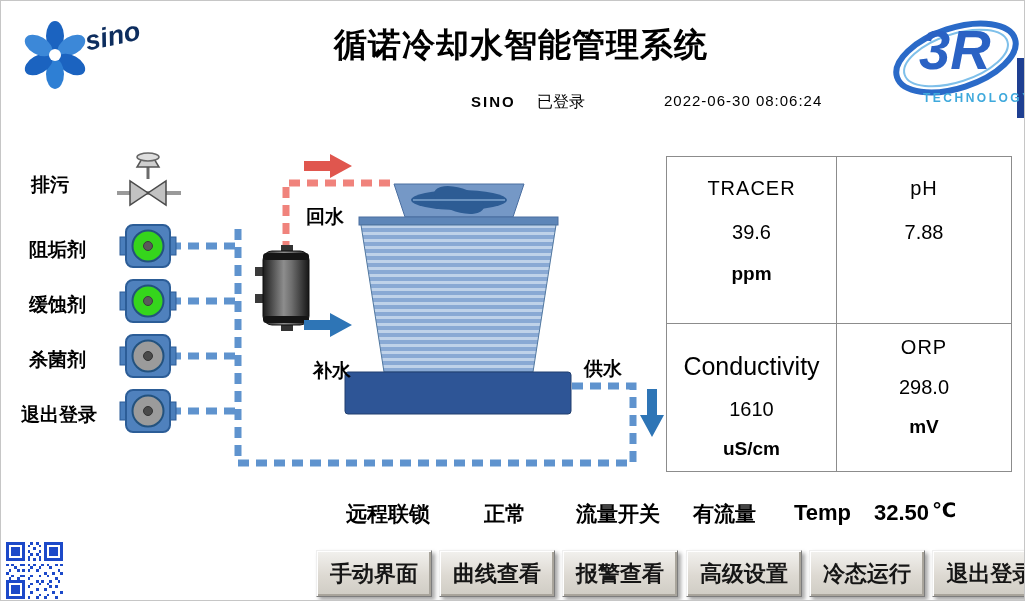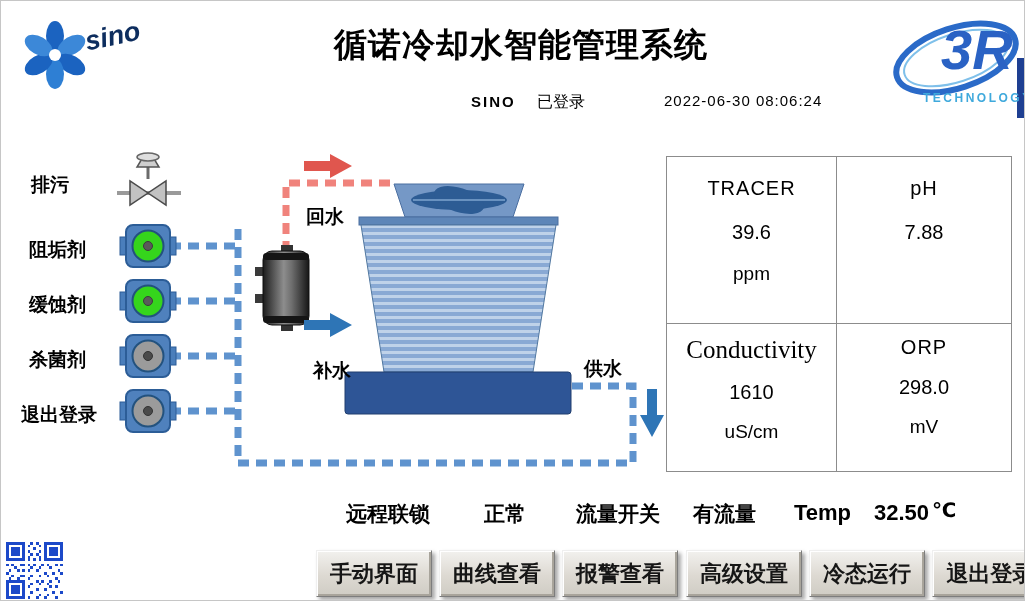--- a/index.html
+++ b/index.html
@@ -13,44 +13,44 @@
   .title { left:60px; top:22px; width:920px; text-align:center; font-size:33px;
            font-weight:700; color:#000; letter-spacing:1px; }
   .user-name { left:470px; top:92px; font-size:15px; font-weight:700; letter-spacing:2px; color:#000; }
   .login-status { left:536px; top:91px; font-size:16px; color:#000; }
   .datetime { left:663px; top:91px; font-size:15px; letter-spacing:1px; color:#000; }
 
   
   .sino-text { left:84px; top:20px; font-size:27px; font-weight:700; font-style:italic;
                color:#0d2d5e; transform:rotate(-12deg); }
   
-  .logo3r-text { left:940px; top:16px; font-size:56px; font-weight:700; font-style:italic;
+  .logo3r-text { left:918px; top:16px; font-size:56px; font-weight:700; font-style:italic;
                  color:#2a62c4; }
   .logo3r-sub { left:922px; top:90px; font-size:12px; font-weight:700; letter-spacing:2.5px;
                 color:#3fa9dc; }
 
   
   .chem { font-size:19px; font-weight:700; color:#000; }
   .flow-label { font-size:19px; font-weight:700; color:#000; }
 
   
   .panel { left:665px; top:155px; width:346px; height:316px; border:1px solid #8c8c8c; background:#fff; }
   .vdiv { left:835px; top:155px; width:1px; height:316px; background:#8c8c8c; }
   .hdiv { left:665px; top:322px; width:346px; height:1px; background:#8c8c8c; }
   .cell { display:flex; flex-direction:column; align-items:center; }
   .cell-tl { left:666px; top:156px; width:169px; height:165px; }
   .cell-tr { left:836px; top:156px; width:174px; height:165px; }
   .cell-bl { left:666px; top:323px; width:169px; height:147px; }
   .cell-br { left:836px; top:323px; width:174px; height:147px; }
   .m-label { font-size:20px; color:#000; margin-top:20px; letter-spacing:1px; }
-  .m-label-cond { font-size:25px; margin-top:12px; letter-spacing:0;font-family:Liberation Serif, serif; }
+  .m-label-cond { font-size:25px; margin-top:28px; letter-spacing:0; }
   .m-label-b { margin-top:12px; }
   .m-value { font-size:20px; color:#000; margin-top:21px; }
   .m-value-b { margin-top:17px;text-align:center; }
-  .m-unit { font-size:19px; color:#000; margin-top:19px; }
+  .m-unit { font-size:19px; color:#000; margin-top:19px;font-weight:bold; }
   .m-unit-b { margin-top:17px; }
 
   
   .status-item { top:499px; font-size:21px; font-weight:700; color:#000; }
   .st-temp { font-size:22px; }
 
   
   .hmi-btn { position:absolute; top:549px; width:116px; height:47px; font-size:22px;
              font-weight:700; color:#161616; font-family:inherit;
              background:linear-gradient(180deg,#f2f1ee 0%,#ddd9d2 55%,#cfccc4 100%);

